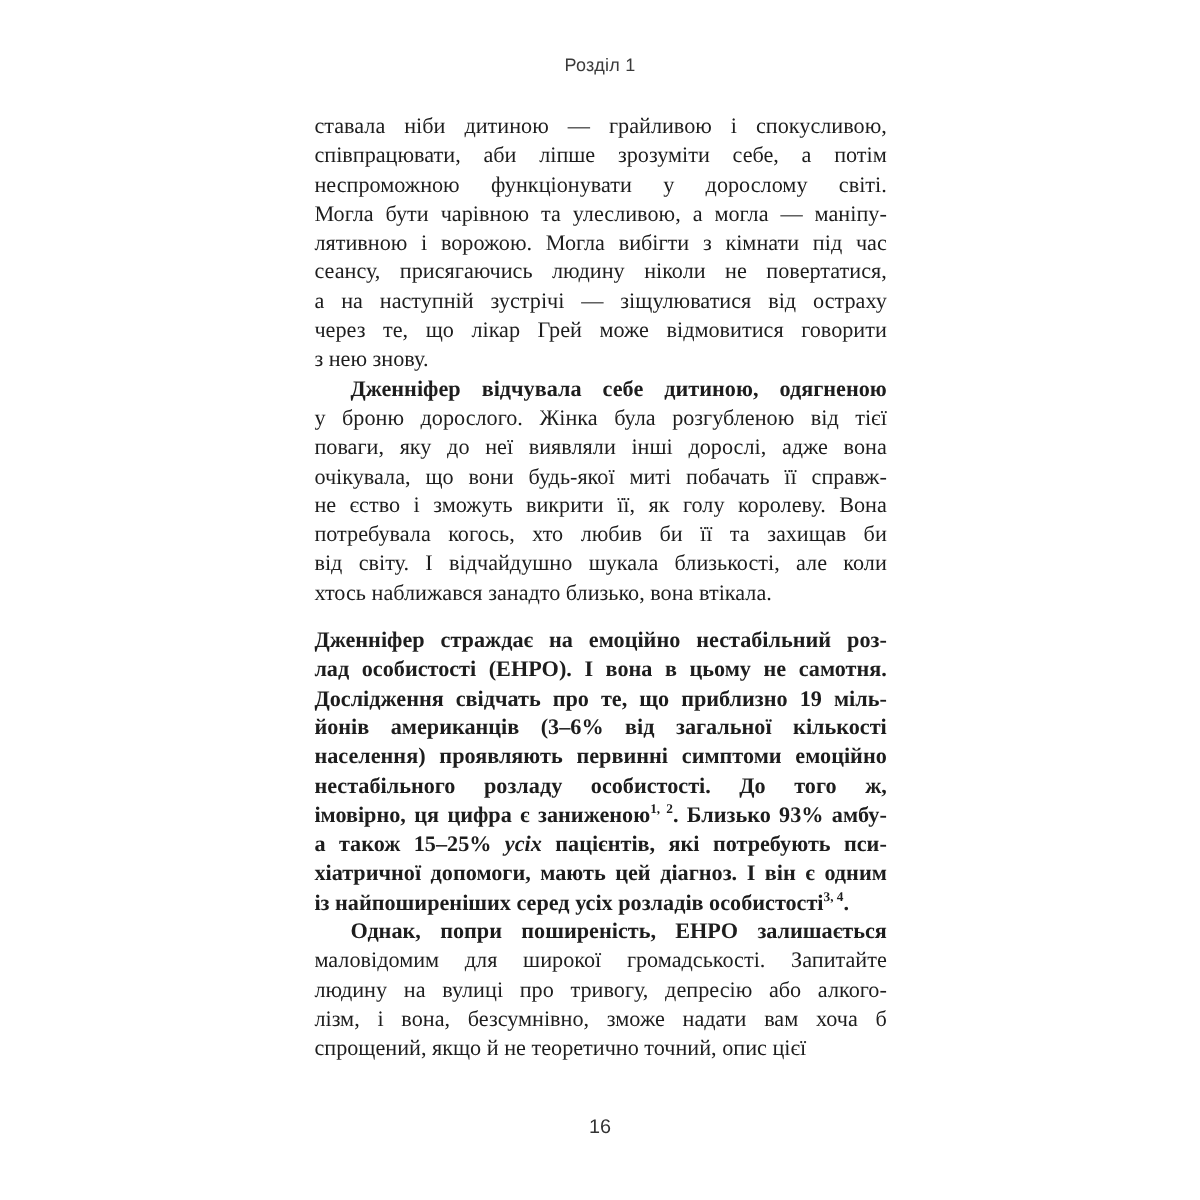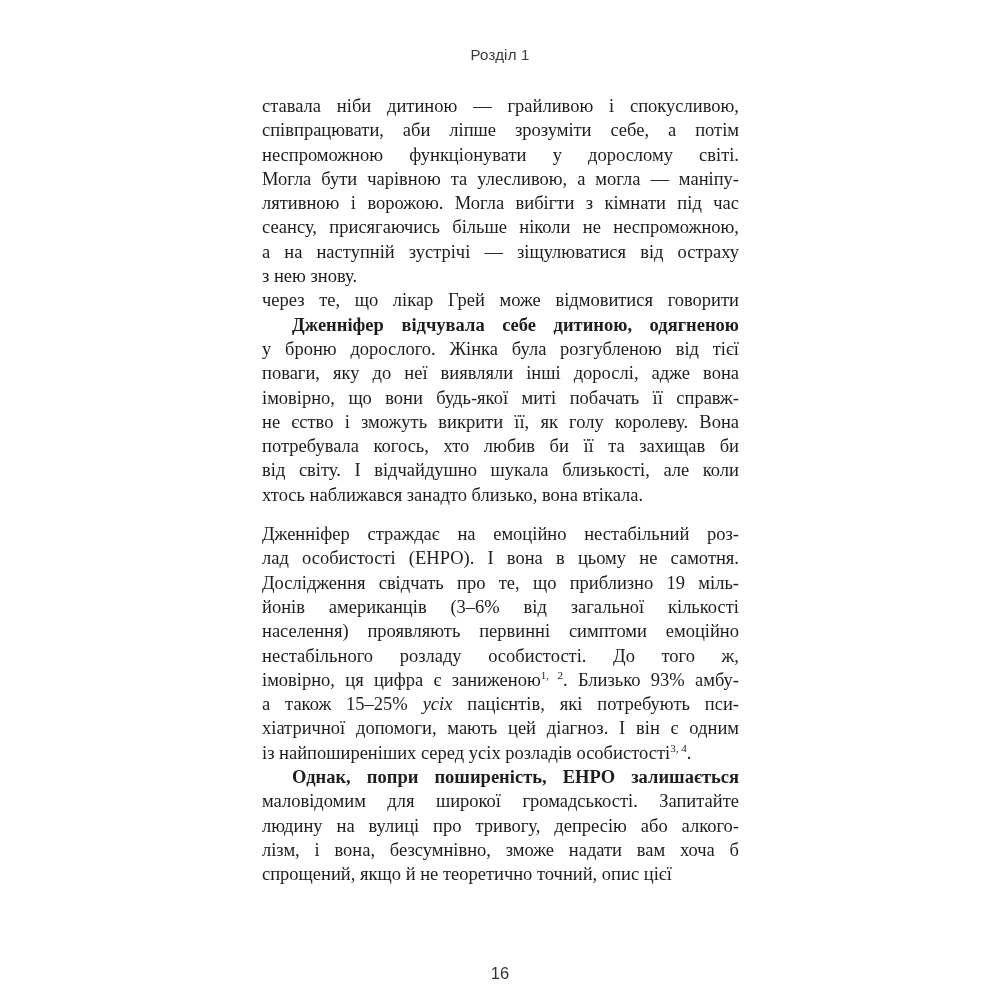--- a/index.html
+++ b/index.html
@@ -25,67 +25,67 @@
     color: #3a3a3a;
   }
   .text-block {
     position: absolute;
     left: 262px; top: 94px;
     width: 477px;
     font-size: 18.5px;
     line-height: 24.3px;
   }
   .para { margin: 0; }
-  .para.gap-before { margin-top: 15px; }
+  .para.gap-before { margin-top: 15px; font-weight: bold; }
   .para.indent .line:first-child { text-indent: 30px; font-weight: bold; }
   .line {
     text-align: justify;
     text-align-last: justify;
     text-justify: inter-word;
     white-space: normal;
   }
   .line.last { text-align-last: left; }
   .italic { font-style: italic; }
   sup {
     font-size: 0.6em;
     line-height: 0;
     vertical-align: super;
   }
   .folio {
     position: absolute;
-    top: 964px; left: 0; width: 1000px;
+    top: 930px; left: 0; width: 1000px;
     text-align: center;
     font-family: "Liberation Sans", "DejaVu Sans", sans-serif;
     font-size: 16.5px;
     color: #333333;
   }
 </style>
 </head>
 <body>
 
 <div class="page">
   <div class="running-head">Розділ 1</div>
 
   <div class="text-block">
       <div class="para">
         <div class="line"><span>ставала ніби дитиною — грайливою і спокусливою,</span></div>
         <div class="line"><span>співпрацювати, аби ліпше зрозуміти себе, а потім</span></div>
         <div class="line"><span>неспроможною функціонувати у дорослому світі.</span></div>
         <div class="line"><span>Могла бути чарівною та улесливою, а могла — маніпу-</span></div>
         <div class="line"><span>лятивною і ворожою. Могла вибігти з кімнати під час</span></div>
-        <div class="line"><span>сеансу, присягаючись більше ніколи не неспроможною,</span></div>
+        <div class="line"><span>сеансу, присягаючись людину ніколи не повертатися,</span></div>
         <div class="line"><span>а на наступній зустрічі — зіщулюватися від остраху</span></div>
+        <div class="line"><span>через те, що лікар Грей може відмовитися говорити</span></div>
         <div class="line last"><span>з нею знову.</span></div>
-        <div class="line"><span>через те, що лікар Грей може відмовитися говорити</span></div>
       </div>
       <div class="para indent">
         <div class="line"><span>Дженніфер відчувала себе дитиною, одягненою</span></div>
         <div class="line"><span>у броню дорослого. Жінка була розгубленою від тієї</span></div>
         <div class="line"><span>поваги, яку до неї виявляли інші дорослі, адже вона</span></div>
-        <div class="line"><span>імовірно, що вони будь-якої миті побачать її справж-</span></div>
+        <div class="line"><span>очікувала, що вони будь-якої миті побачать її справж-</span></div>
         <div class="line"><span>не єство і зможуть викрити її, як голу королеву. Вона</span></div>
         <div class="line"><span>потребувала когось, хто любив би її та захищав би</span></div>
         <div class="line"><span>від світу. І відчайдушно шукала близькості, але коли</span></div>
         <div class="line last"><span>хтось наближався занадто близько, вона втікала.</span></div>
       </div>
       <div class="para gap-before">
         <div class="line"><span>Дженніфер страждає на емоційно нестабільний роз-</span></div>
         <div class="line"><span>лад особистості (ЕНРО). І вона в цьому не самотня.</span></div>
         <div class="line"><span>Дослідження свідчать про те, що приблизно 19 міль-</span></div>
         <div class="line"><span>йонів американців (3–6% від загальної кількості</span></div>

